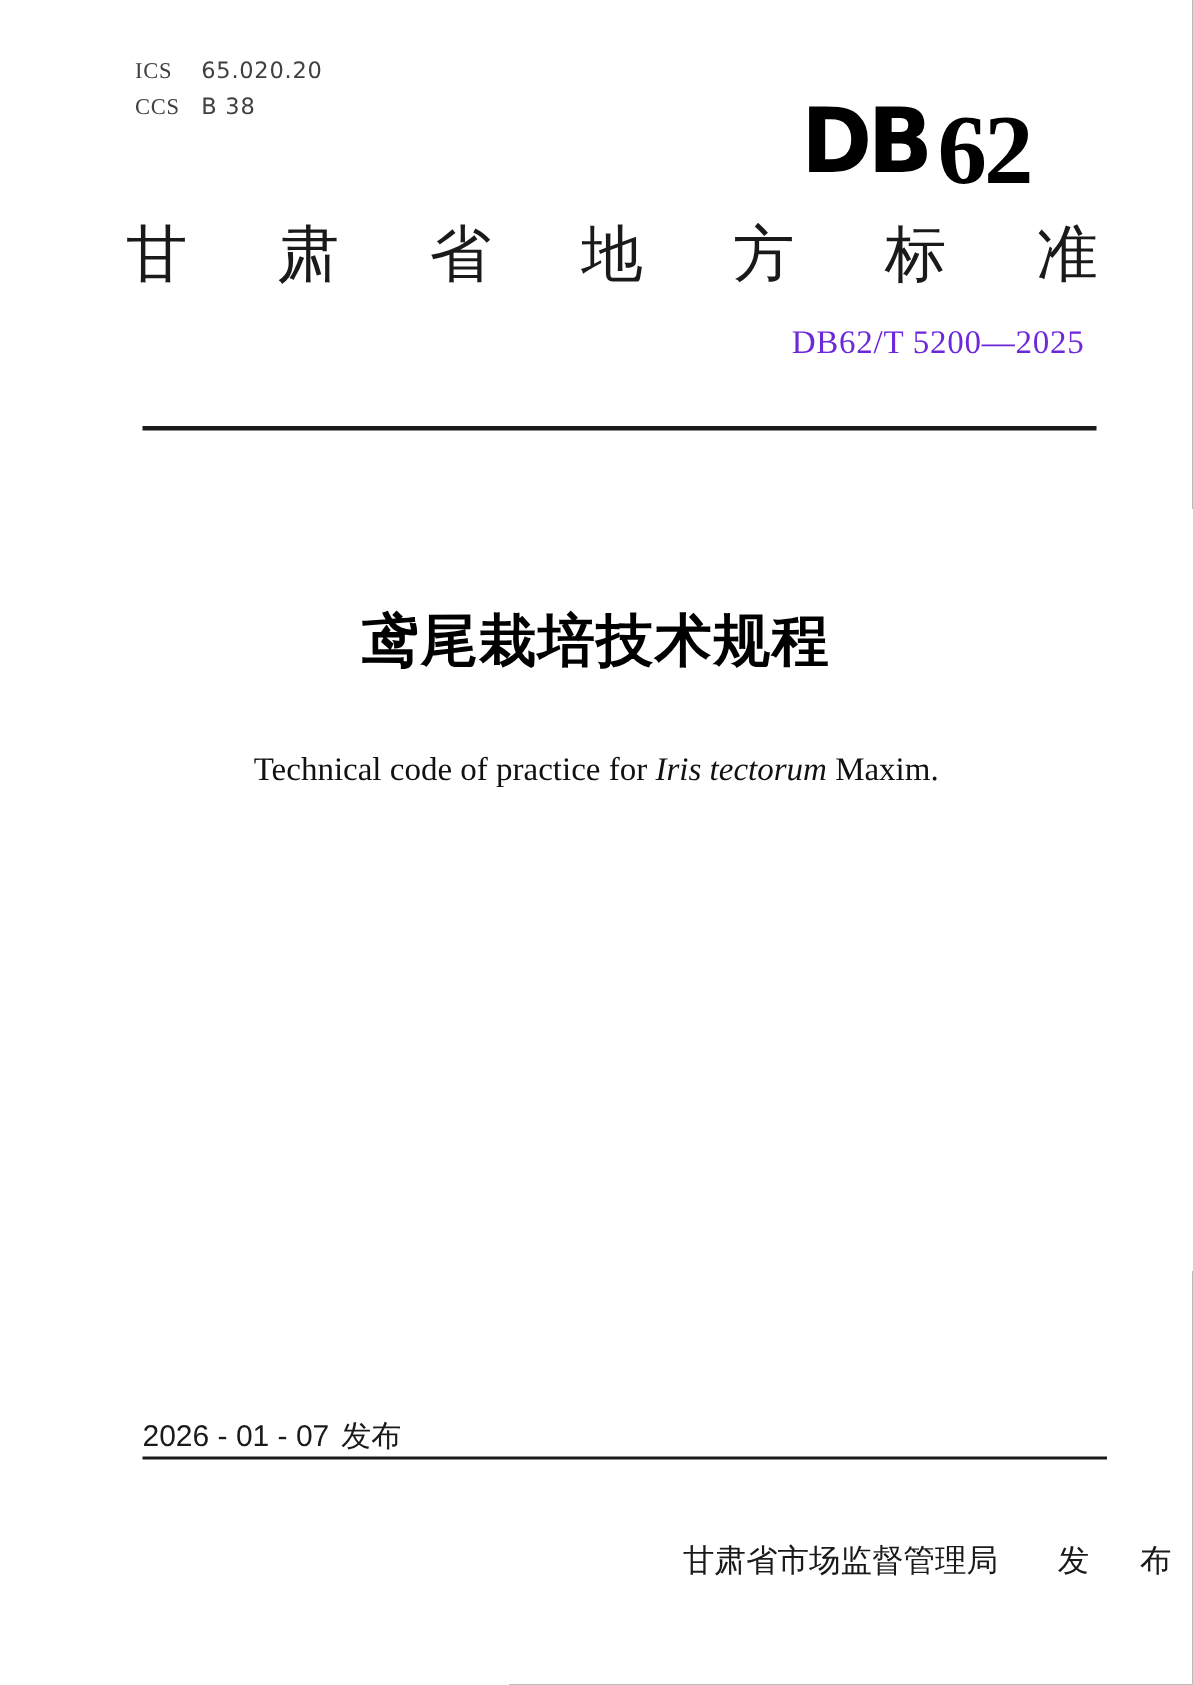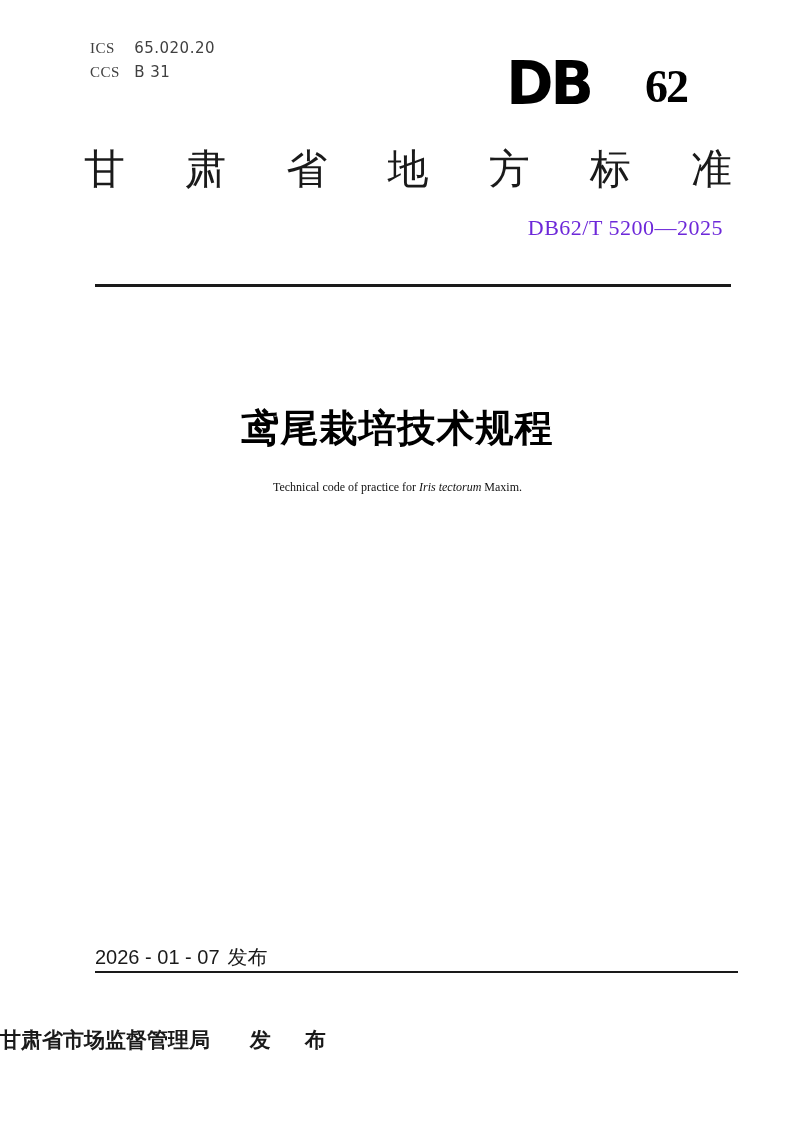--- a/index.html
+++ b/index.html
@@ -36,39 +36,38 @@
   }
   .code-value {
     font-family: "DejaVu Sans", sans-serif;
     letter-spacing: 0.5px;
   }
 
   
   .logo {
     position: absolute;
     right: 108px;
-    top: 56px;
+    top: 68px;
     display: flex;
-    align-items: center;
+    align-items: flex-start;
     color: #000;
     line-height: 1;
-    gap: 48px;
   }
   .logo-db {
     font-family: "DejaVu Sans", sans-serif;
     font-weight: 900;
     font-size: 57px;
     letter-spacing: -3px;
     transform: scaleY(1.05);
     transform-origin: bottom;
   }
   .logo-num {
     font-family: "Liberation Serif", serif;
     font-weight: 700;
-    font-size: 46px;
+    font-size: 66px;
     letter-spacing: -2px;
     margin-left: 6px;
     margin-bottom: -4px;
   }
 
   
   .standard-name {
     position: absolute;
     left: 84px;
     top: 149px;
@@ -111,25 +110,25 @@
     font-size: 38px;
     font-weight: 700;
     letter-spacing: 1px;
     color: #000;
     line-height: 1.1;
   }
 
   .doc-subtitle {
     position: absolute;
     left: 0;
-    top: 480px;
+    top: 500px;
     width: 100%;
     text-align: center;
     font-family: "Liberation Serif", serif;
-    font-size: 12px;
+    font-size: 22px;
     color: #111;
   }
   .doc-subtitle .it { font-style: italic; }
 
   
   .dates-row {
     position: absolute;
     left: 95px;
     top: 944px;
     width: 645px;
@@ -149,44 +148,44 @@
     width: 643px;
     height: 2px;
     background: #1a1a1a;
   }
 
   .footer-publisher {
     position: absolute;
     left: 0;
     top: 1026px;
     width: 100%;
-    text-align: left;
+    text-align: right;
     font-size: 21px;
-    font-weight: 700;
+    font-weight: 400;
     color: #1a1a1a;
     white-space: nowrap;
   }
   .publish-action {
     margin-left: 34px;
     letter-spacing: 14px;
   }
 </style>
 </head>
 <body>
 
 <div class="page">
 
   <div class="codes">
     <div class="code-line">
       <span class="code-label">ICS</span>
       <span class="code-value">65.020.20</span>
     </div>
     <div class="code-line">
       <span class="code-label">CCS</span>
-      <span class="code-value">B 31</span>
+      <span class="code-value">B 38</span>
     </div>
   </div>
 
   <div class="logo">
     <span class="logo-db">DB</span>
     <span class="logo-num">62</span>
   </div>
 
   <div class="standard-name">
       <span>甘</span>

